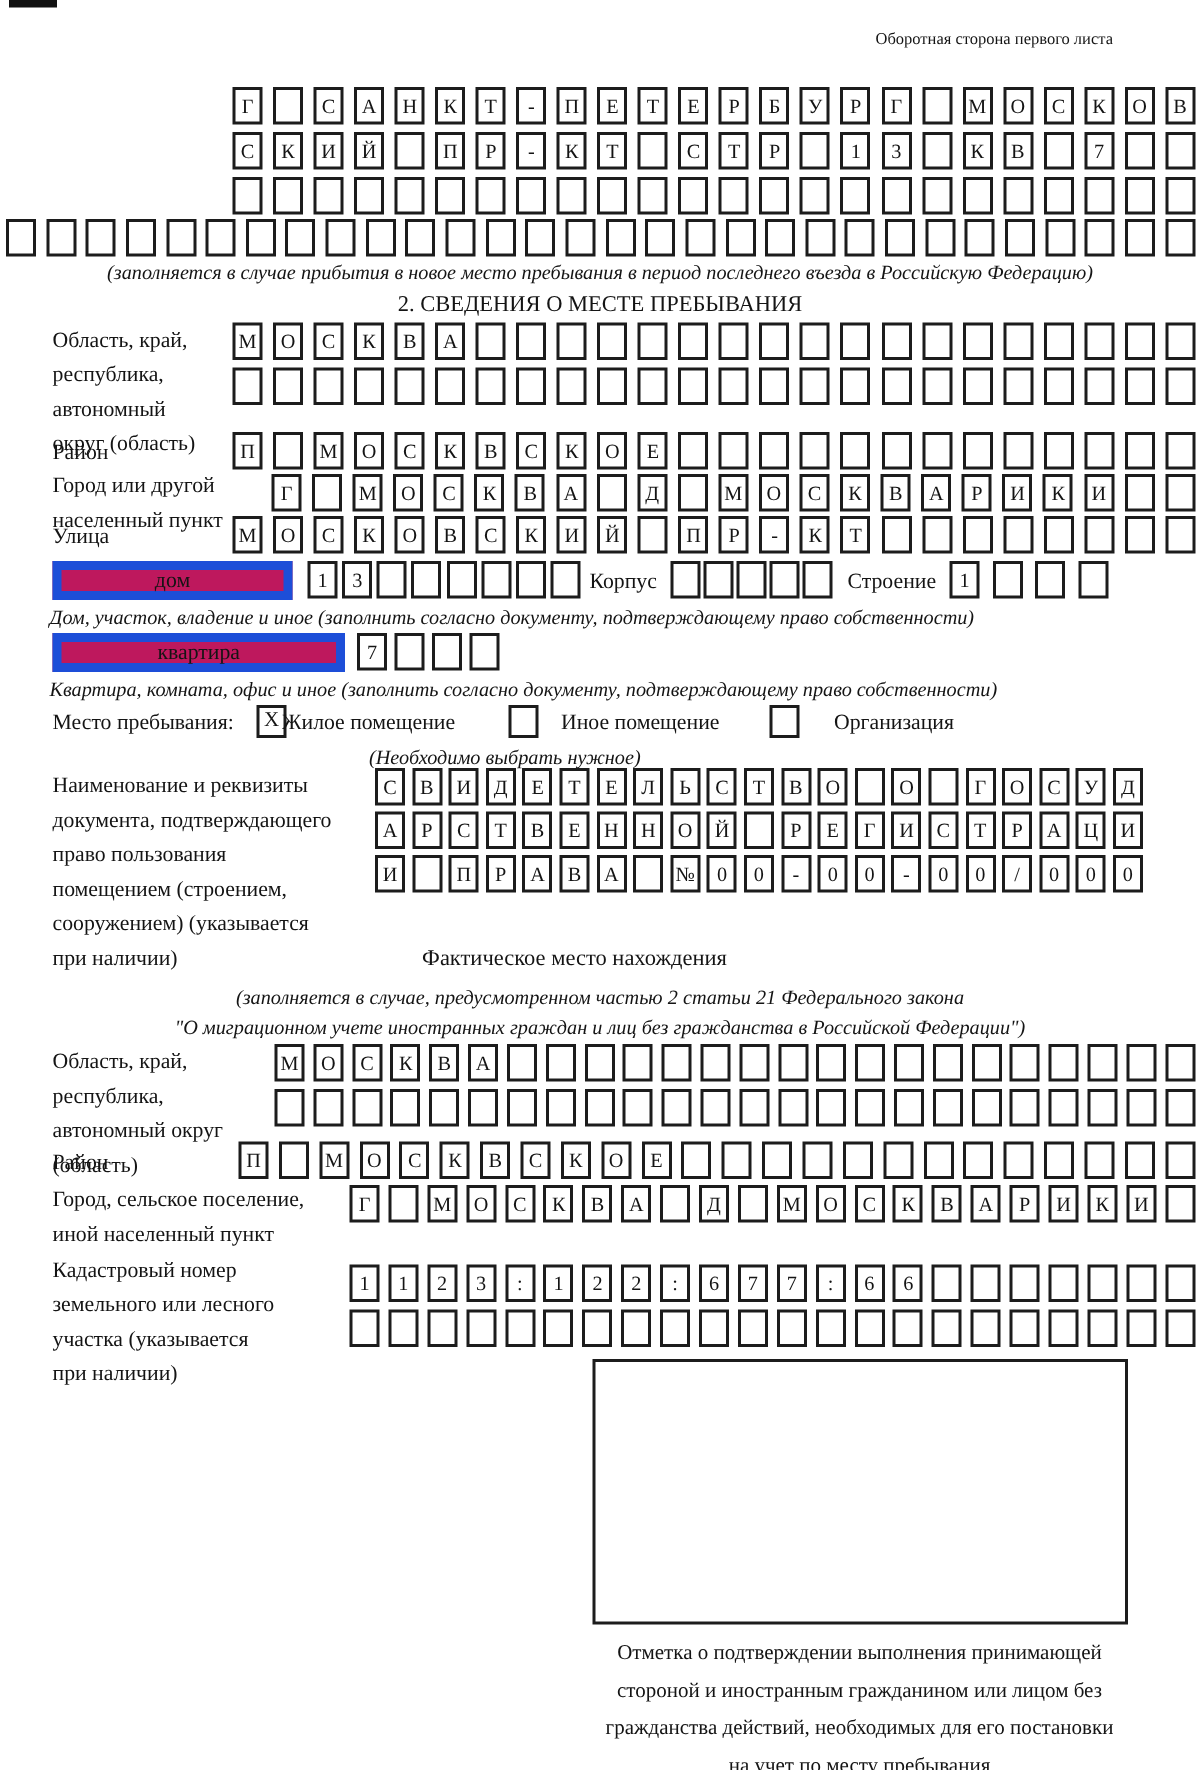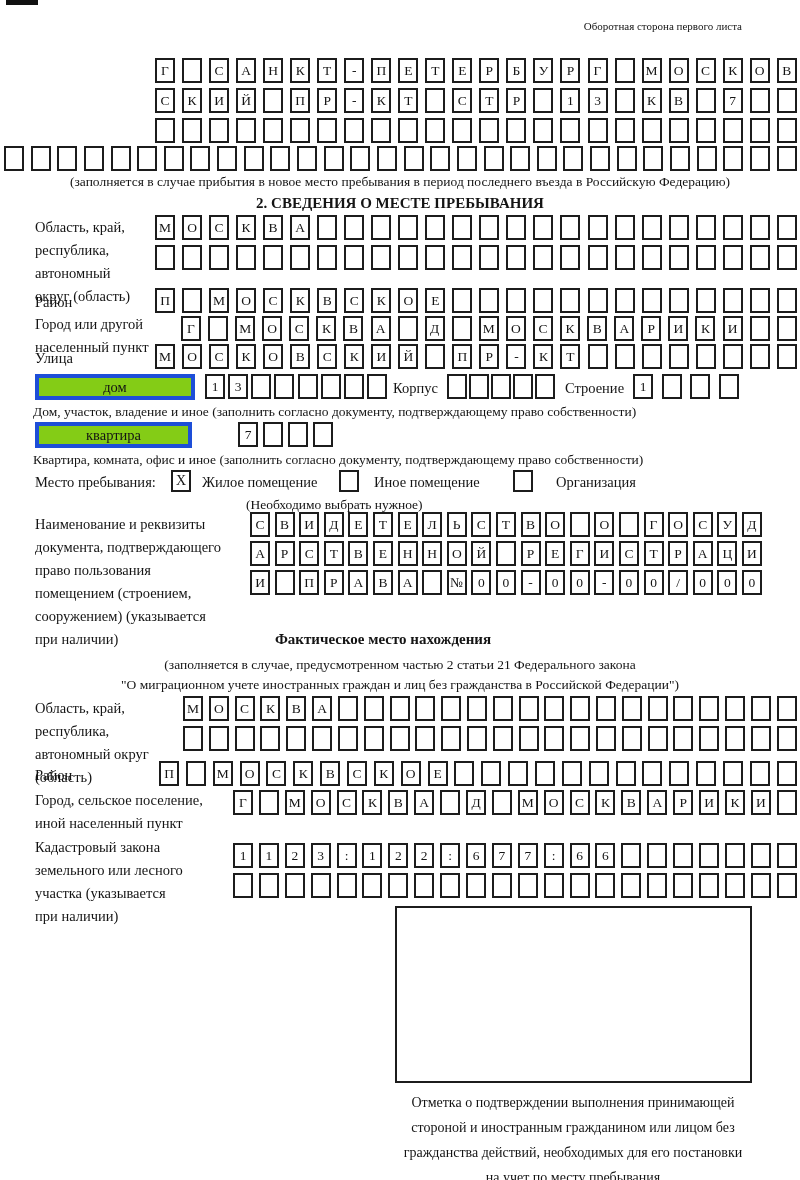--- a/index.html
+++ b/index.html
@@ -1,27 +1,27 @@
 <!DOCTYPE html>
 <html><head>
 <meta charset="utf-8">
 <style>
   html,body{margin:0;padding:0;background:#fff;}
   body{width:800px;height:1180px;font-family:"Liberation Serif",serif;color:#141414;}
   .page{position:relative;width:800px;height:1180px;background:#fff;overflow:hidden;}
   .abs{position:absolute;}
   .lbl{font-size:14.5px;line-height:23px;}
-  .small{font-size:13.5px;}
+  .small{font-size:13.5px;font-style:italic;}
   .center{text-align:center;}
-  .bold{font-weight:bold;}
+  .bold{font-weight:normal;}
   .boxrow{display:flex;justify-content:space-between;}
   .cell{box-sizing:border-box;flex:0 0 20px;width:20px;height:25px;border:2px solid #1c1c1c;
         display:flex;align-items:center;justify-content:center;font-size:13.5px;background:#fff;}
-  .bigfield{box-sizing:border-box;border:4px solid #1d4ed8;height:26px;display:flex;
-        align-items:center;justify-content:center;font-size:14.5px;background:#84cc16;}
+  .bigfield{box-sizing:border-box;border:6px solid #1d4ed8;height:26px;display:flex;
+        align-items:center;justify-content:center;font-size:14.5px;background:#be185d;}
   .checkbox{box-sizing:border-box;display:inline-flex;width:20px;height:22px;border:2px solid #1c1c1c;
         align-items:center;justify-content:center;font-size:14px;vertical-align:middle;background:#fff;}
   .inline-lbl{font-size:14.5px;line-height:22px;white-space:nowrap;}
   .stampbox{box-sizing:border-box;border:2px solid #1c1c1c;background:#fff;}
   .artifact{background:#111;}
 </style>
 </head>
 <body>
 
 <div class="page">
@@ -310,33 +310,33 @@
     </div>
   <div class="abs inline-lbl" style="left:565px;top:377px;">Строение</div>
   <div class="abs boxrow" style="left:633px;top:374px;width:106px;">
       <span class="cell">1</span>
       <span class="cell"></span>
       <span class="cell"></span>
       <span class="cell"></span>
     </div>
   <div class="abs small" style="left:33px;top:404px;">Дом, участок, владение и иное (заполнить согласно документу, подтверждающему право собственности)</div>
 
-  <div class="abs bigfield" style="left:35px;top:422px;width:157px;text-align:right;">квартира</div>
+  <div class="abs bigfield" style="left:35px;top:422px;width:195px;text-align:right;">квартира</div>
   <div class="abs boxrow" style="left:238px;top:422px;width:95px;">
       <span class="cell">7</span>
       <span class="cell"></span>
       <span class="cell"></span>
       <span class="cell"></span>
     </div>
   <div class="abs small" style="left:33px;top:452px;">Квартира, комната, офис и иное (заполнить согласно документу, подтверждающему право собственности)</div>
 
   <div class="abs" style="left:0;top:470px;width:680px;height:24px;">
     <span class="abs inline-lbl" style="left:35px;top:1px;">Место пребывания:</span>
     <span class="abs checkbox" style="left:171px;top:0;">X</span>
-    <span class="abs inline-lbl" style="left:202px;top:1px;">Жилое помещение</span>
+    <span class="abs inline-lbl" style="left:188px;top:1px;">Жилое помещение</span>
     <span class="abs checkbox" style="left:339px;top:0;"></span>
     <span class="abs inline-lbl" style="left:374px;top:1px;">Иное помещение</span>
     <span class="abs checkbox" style="left:513px;top:0;"></span>
     <span class="abs inline-lbl" style="left:556px;top:1px;">Организация</span>
   </div>
   <div class="abs small" style="left:246px;top:497px;">(Необходимо выбрать нужное)</div>
 
   <div class="abs lbl" style="left:35px;top:513px;">
       <div>Наименование и реквизиты</div>
       <div>документа, подтверждающего</div>
@@ -531,21 +531,21 @@
       <span class="cell">В</span>
       <span class="cell">А</span>
       <span class="cell">Р</span>
       <span class="cell">И</span>
       <span class="cell">К</span>
       <span class="cell">И</span>
       <span class="cell"></span>
     </div>
 
   <div class="abs lbl" style="left:35px;top:836px;">
-      <div>Кадастровый закона</div>
+      <div>Кадастровый номер</div>
       <div>земельного или лесного</div>
       <div>участка (указывается</div>
       <div>при наличии)</div>
     </div>
   <div class="abs boxrow" style="left:233px;top:843px;width:564px;">
       <span class="cell">1</span>
       <span class="cell">1</span>
       <span class="cell">2</span>
       <span class="cell">3</span>
       <span class="cell">:</span>

